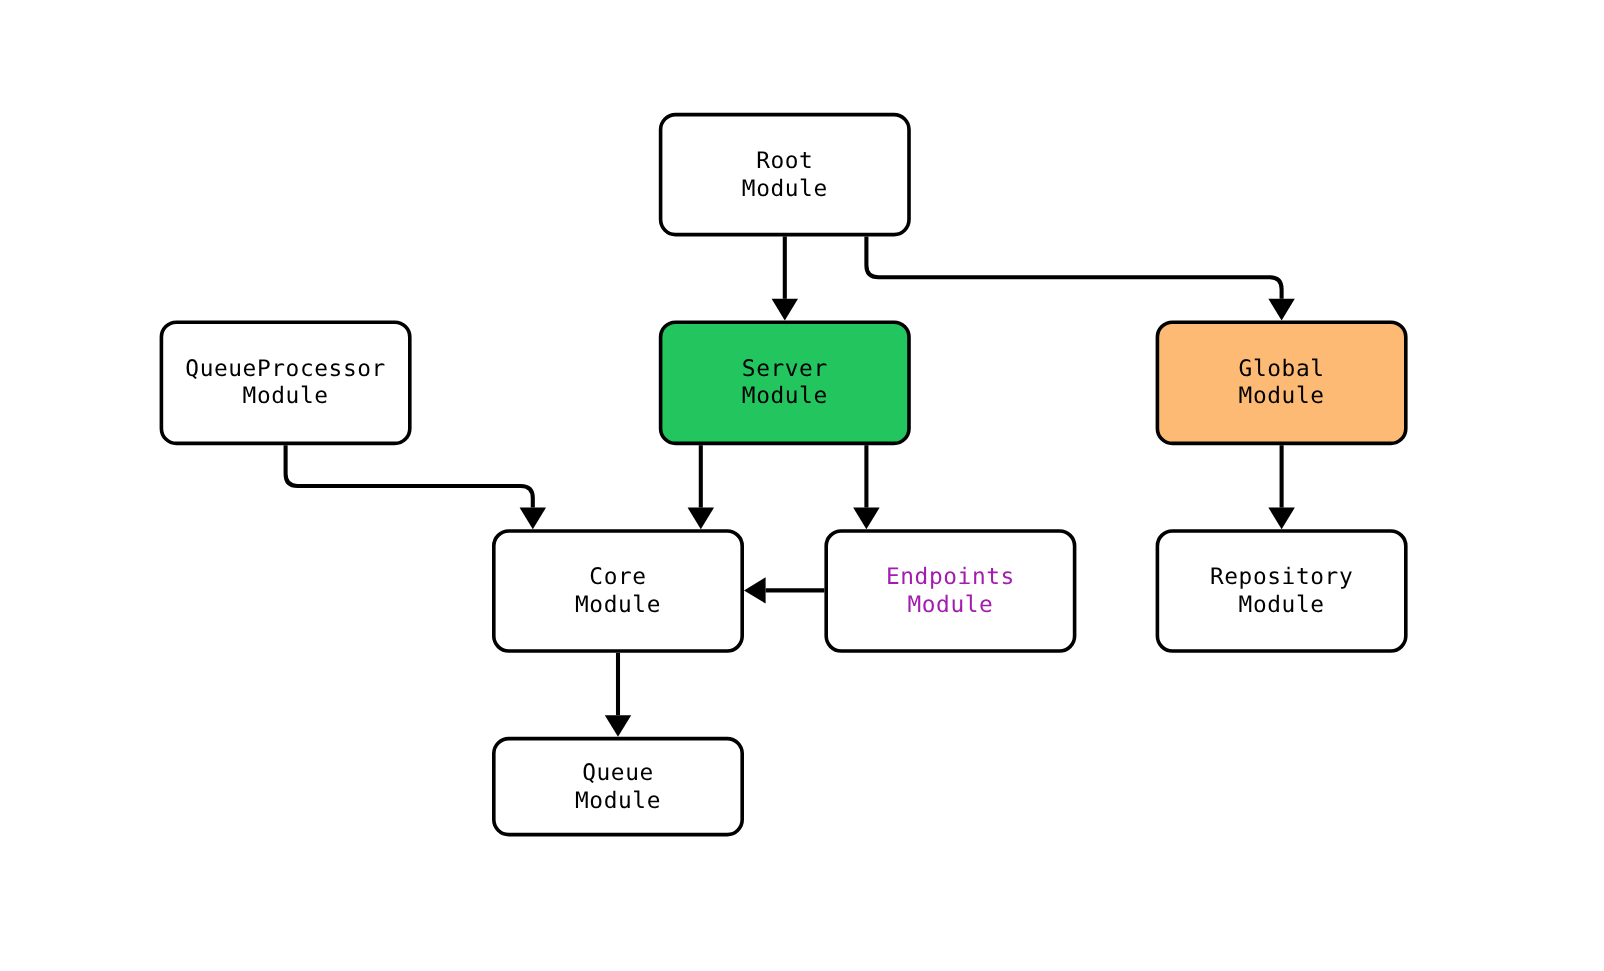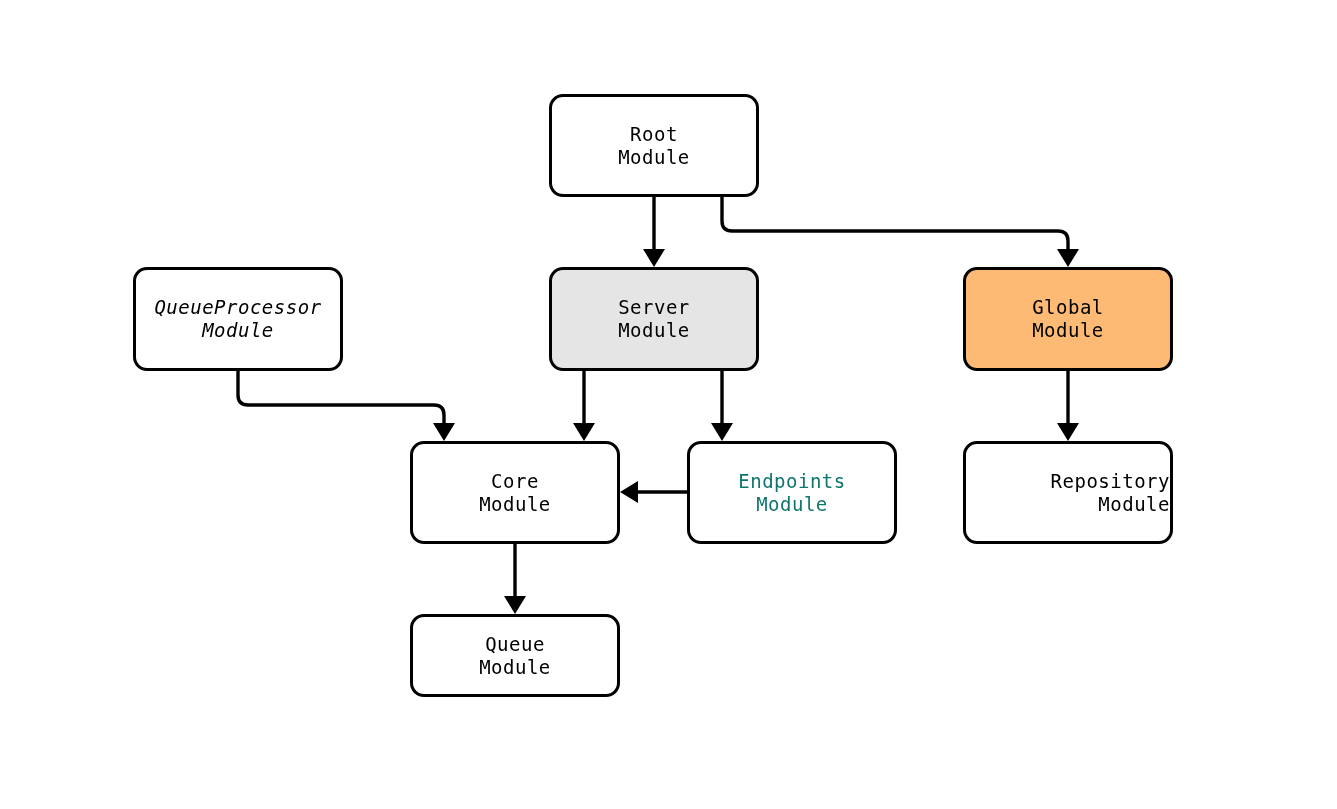--- a/index.html
+++ b/index.html
@@ -84,46 +84,46 @@
         <path d="M 515 544 L 515 596" fill="none" stroke="#000000" stroke-width="3.4" stroke-linecap="butt" stroke-linejoin="round"></path>
         <polygon points="504,596 526,596 515,614" fill="#000000"></polygon>
       </g>
     </svg>
 
   <div class="node" style="left: 549px; top: 94px; width: 210px; height: 103px; border-color: rgb(0, 0, 0); background: rgb(255, 255, 255); color: rgb(0, 0, 0);">
     <span class="node-line">Root</span>
     <span class="node-line">Module</span>
   </div>
 
-  <div class="node" style="left: 133px; top: 267px; width: 210px; height: 104px; border-color: rgb(0, 0, 0); background: rgb(255, 255, 255); color: rgb(0, 0, 0); font-style: italic;">
+  <div class="node" style="left: 133px; top: 267px; width: 210px; height: 104px; border-color: rgb(0, 0, 0); background: rgb(255, 255, 255); color: rgb(0, 0, 0);">
     <span class="node-line">QueueProcessor</span>
     <span class="node-line">Module</span>
   </div>
 
-  <div class="node" style="left: 549px; top: 267px; width: 210px; height: 104px; border-color: rgb(0, 0, 0); background: #e5e5e5; color: rgb(0, 0, 0);">
+  <div class="node" style="left: 549px; top: 267px; width: 210px; height: 104px; border-color: rgb(0, 0, 0); background: #22c55e; color: rgb(0, 0, 0);">
     <span class="node-line">Server</span>
     <span class="node-line">Module</span>
   </div>
 
   <div class="node" style="left: 963px; top: 267px; width: 210px; height: 104px; border-color: rgb(0, 0, 0); background: #fdba74; color: rgb(0, 0, 0);">
     <span class="node-line">Global</span>
     <span class="node-line">Module</span>
   </div>
 
   <div class="node" style="left: 410px; top: 441px; width: 210px; height: 103px; border-color: rgb(0, 0, 0); background: rgb(255, 255, 255); color: rgb(0, 0, 0); text-align: right;">
     <span class="node-line">Core</span>
     <span class="node-line">Module</span>
   </div>
 
-  <div class="node" style="left: 687px; top: 441px; width: 210px; height: 103px; border-color: rgb(0, 0, 0); background: rgb(255, 255, 255); color: #0f766e;">
+  <div class="node" style="left: 687px; top: 441px; width: 210px; height: 103px; border-color: rgb(0, 0, 0); background: rgb(255, 255, 255); color: #a21caf;">
     <span class="node-line">Endpoints</span>
     <span class="node-line">Module</span>
   </div>
 
-  <div class="node" style="left: 963px; top: 441px; width: 210px; height: 103px; border-color: rgb(0, 0, 0); background: rgb(255, 255, 255); color: rgb(0, 0, 0); align-items: flex-end;">
+  <div class="node" style="left: 963px; top: 441px; width: 210px; height: 103px; border-color: rgb(0, 0, 0); background: rgb(255, 255, 255); color: rgb(0, 0, 0);">
     <span class="node-line">Repository</span>
     <span class="node-line">Module</span>
   </div>
 
   <div class="node" style="left: 410px; top: 614px; width: 210px; height: 83px; border-color: rgb(0, 0, 0); background: rgb(255, 255, 255); color: rgb(0, 0, 0);">
     <span class="node-line">Queue</span>
     <span class="node-line">Module</span>
   </div>
 
 </div>

